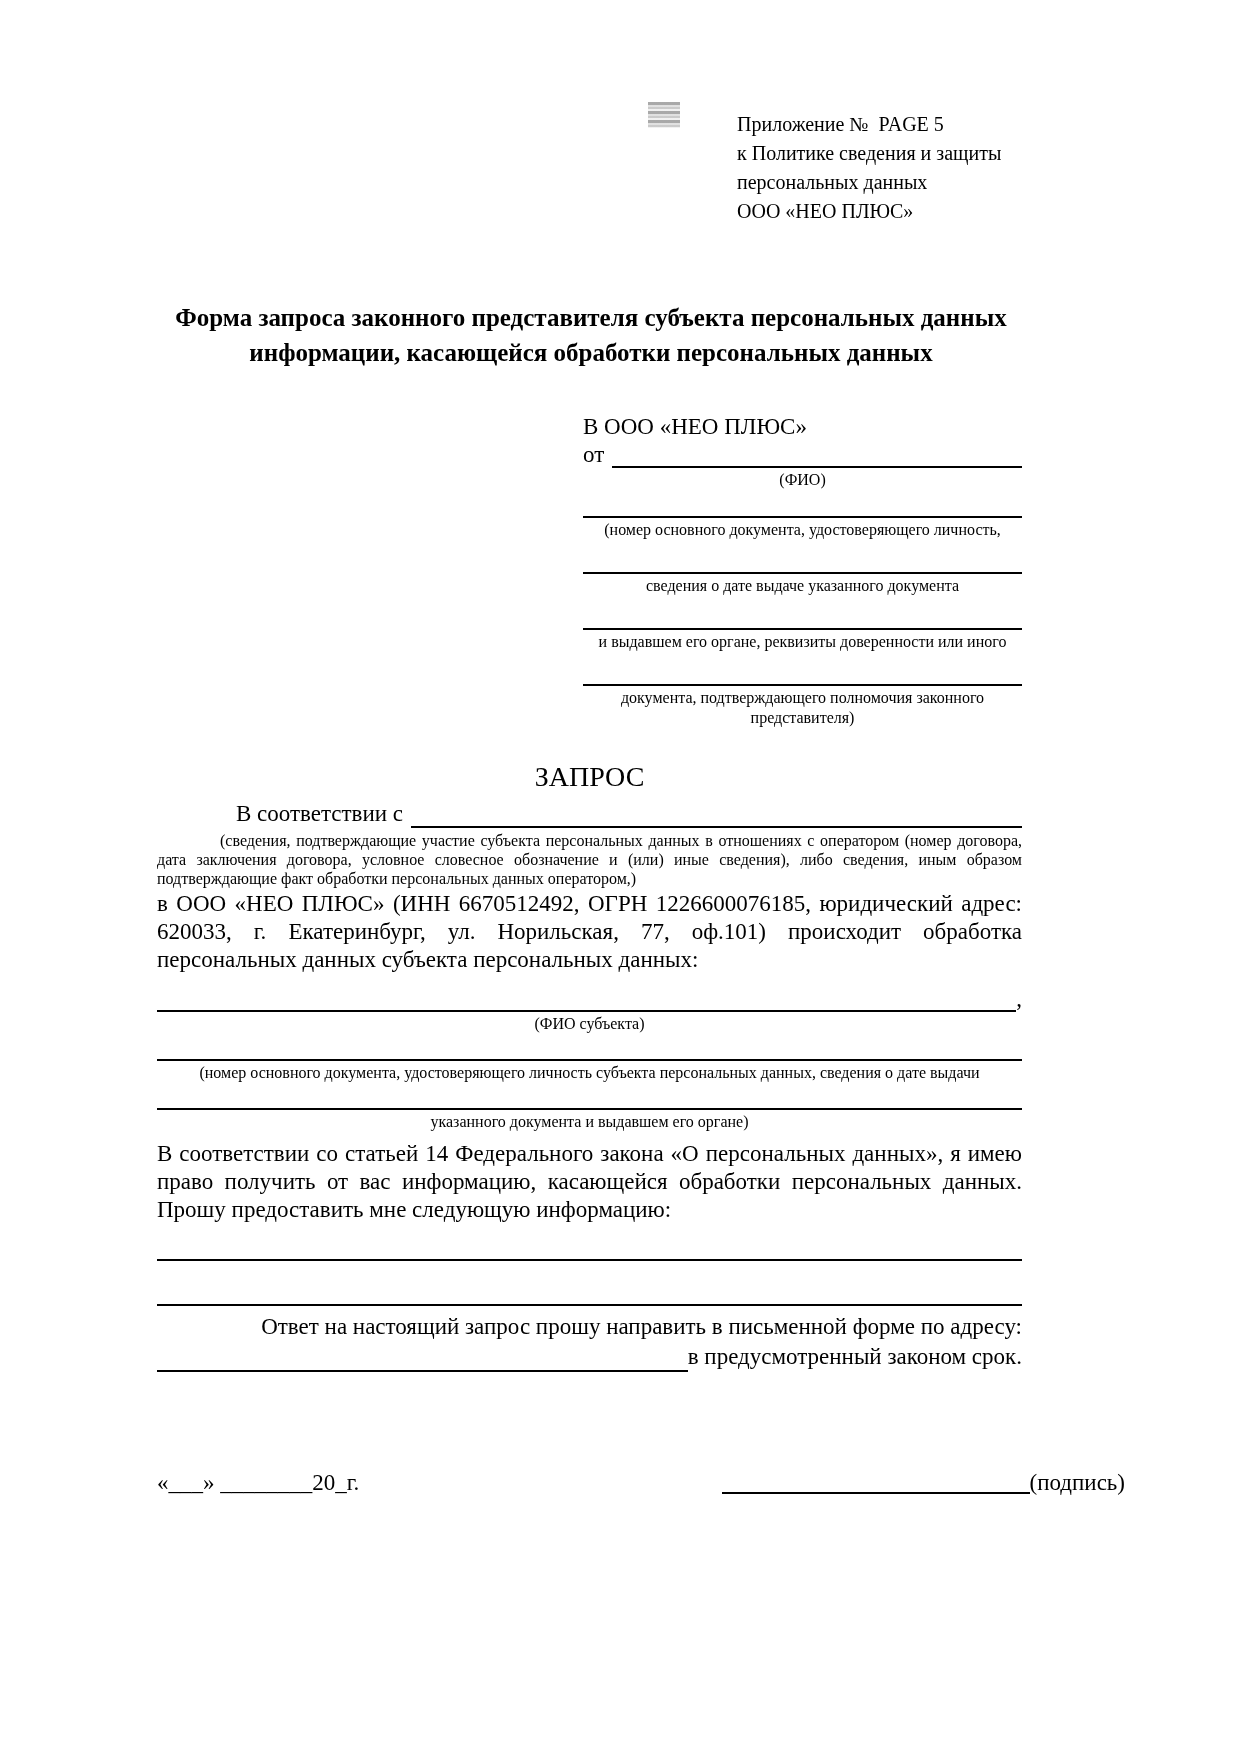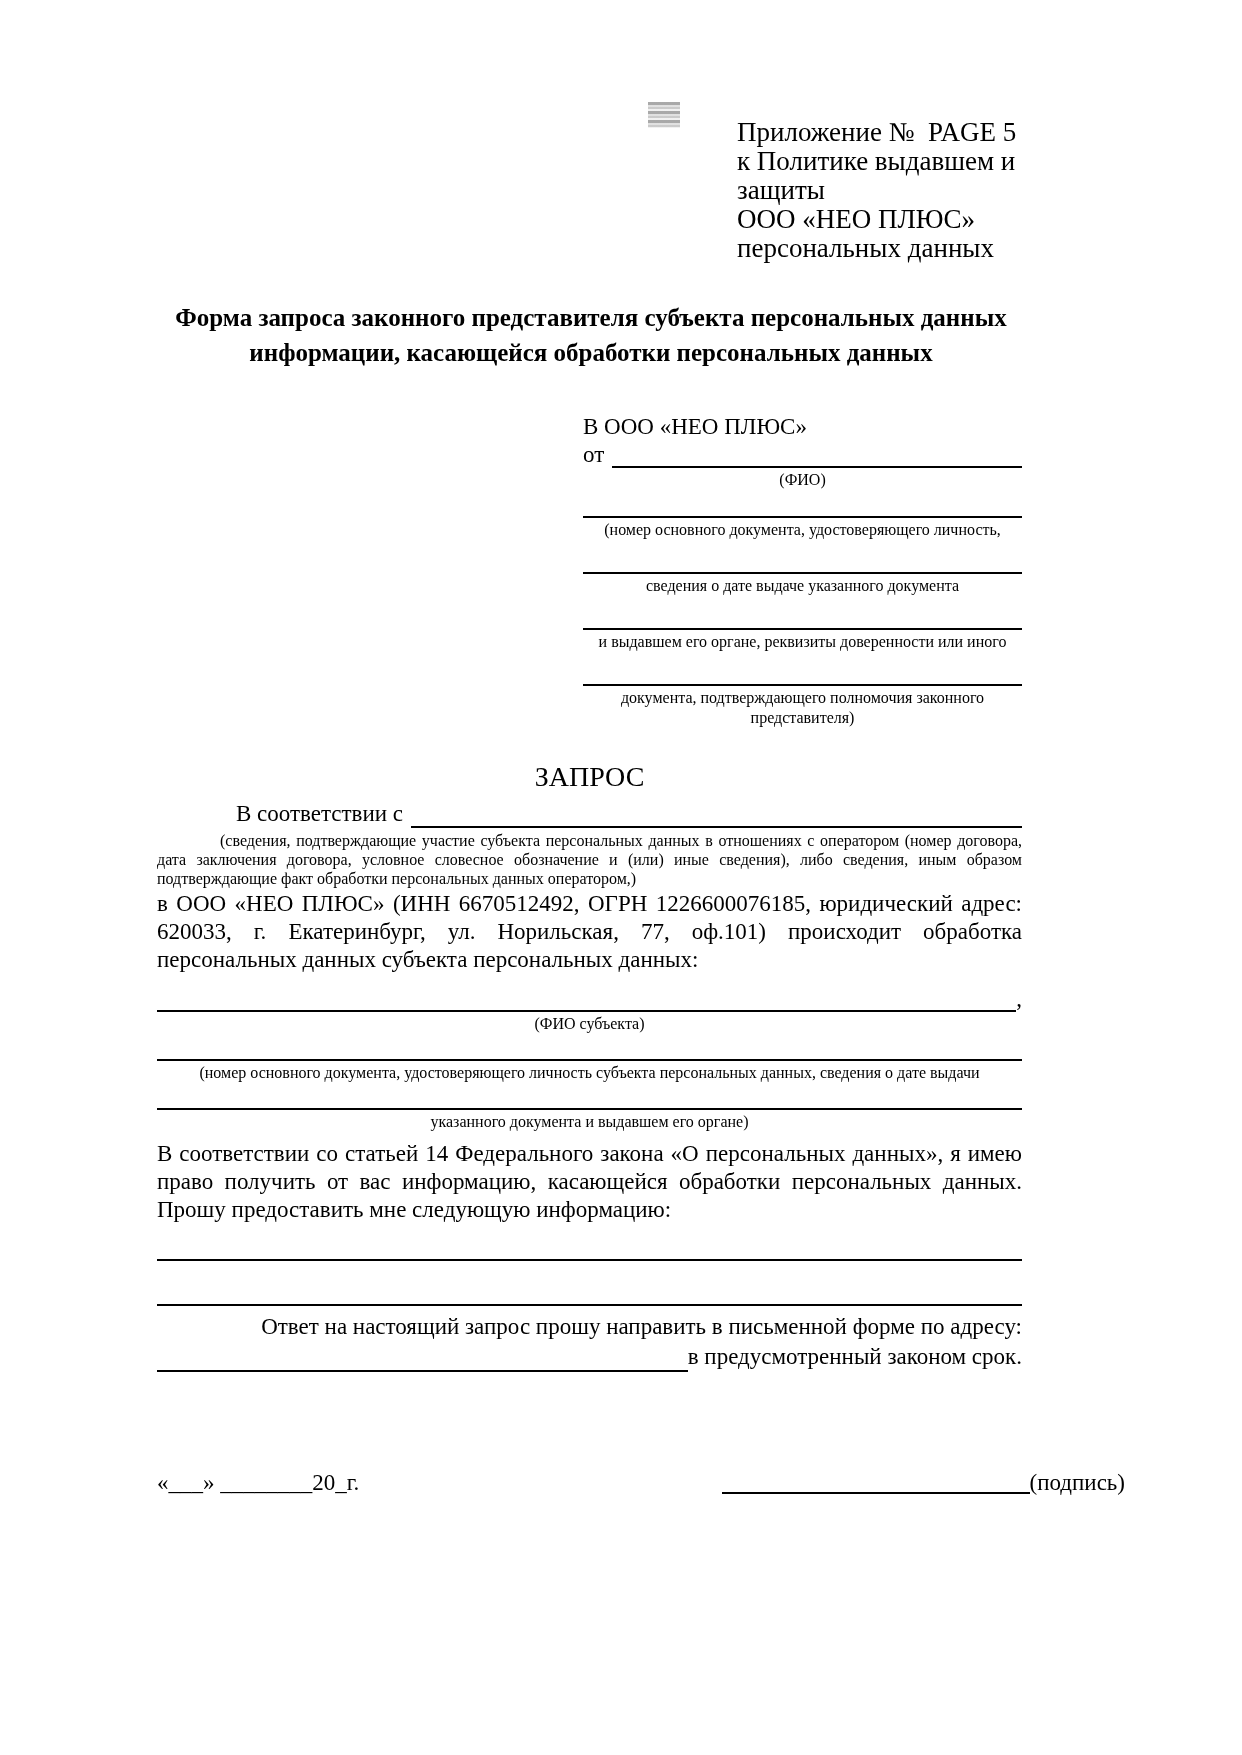--- a/index.html
+++ b/index.html
@@ -17,22 +17,22 @@
   
   .mini-image{
     position:absolute;left:648px;top:102px;width:32px;height:26px;
     background:
       repeating-linear-gradient(180deg,#9a9a9a 0 3px,#dcdcdc 3px 5px,#c2c2c2 5px 7px,#efefef 7px 9px);
     opacity:.85;
   }
 
   
   .appendix{
-    position:absolute;left:737px;top:118px;width:330px;
-    font-size:27px;line-height:29px;
+    position:absolute;left:737px;top:110px;width:330px;
+    font-size:20px;line-height:29px;
   }
 
   .content{
     margin-left:157px;width:865px;
     padding-top:300px;
     font-size:23px;line-height:28px;
   }
 
   .doc-title{
     width:880px;margin-left:-6px;
@@ -77,23 +77,23 @@
 </style>
 </head>
 <body>
 
 <div class="page">
 
   <div class="mini-image"></div>
 
   <div class="appendix">
     <div class="pre">Приложение №  PAGE 5</div>
-    <div>к Политике выдавшем и защиты</div>
+    <div>к Политике сведения и защиты</div>
+    <div>персональных данных</div>
     <div>ООО «НЕО ПЛЮС»</div>
-    <div>персональных данных</div>
   </div>
 
   <div class="content">
 
     <div class="doc-title">Форма запроса законного представителя субъекта персональных данных информации, касающейся обработки персональных данных</div>
 
     <div class="addressee">
       <div class="addr-to">В ООО «НЕО ПЛЮС»</div>
 
       <div class="from-row">

